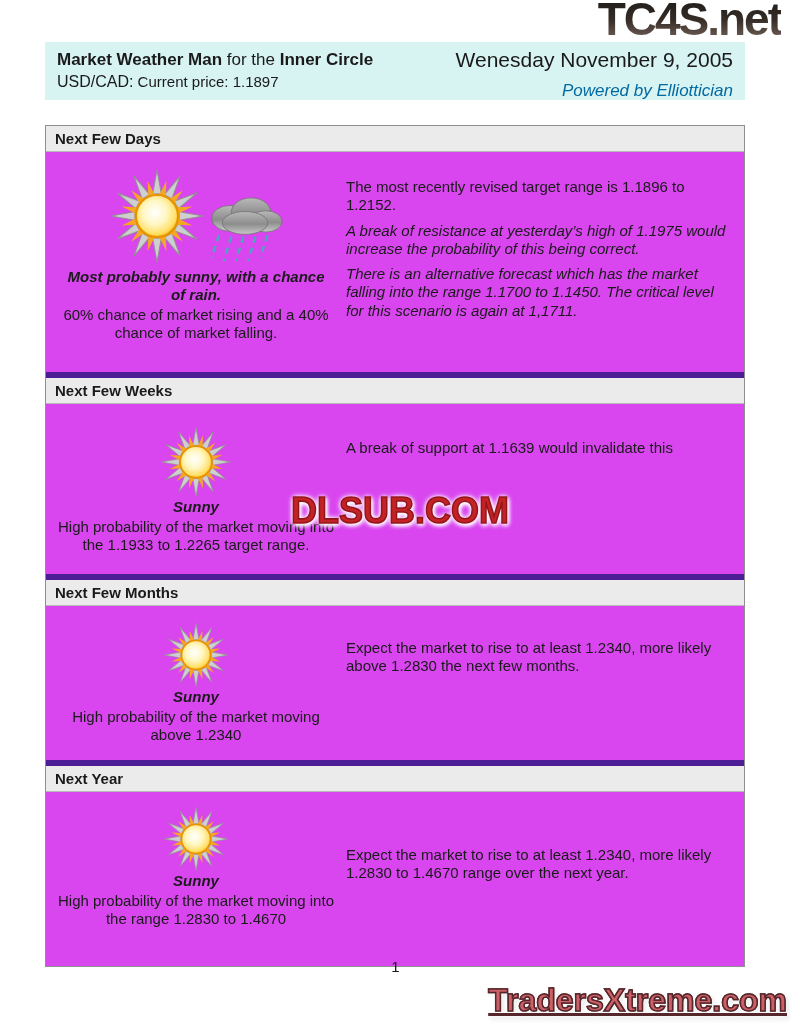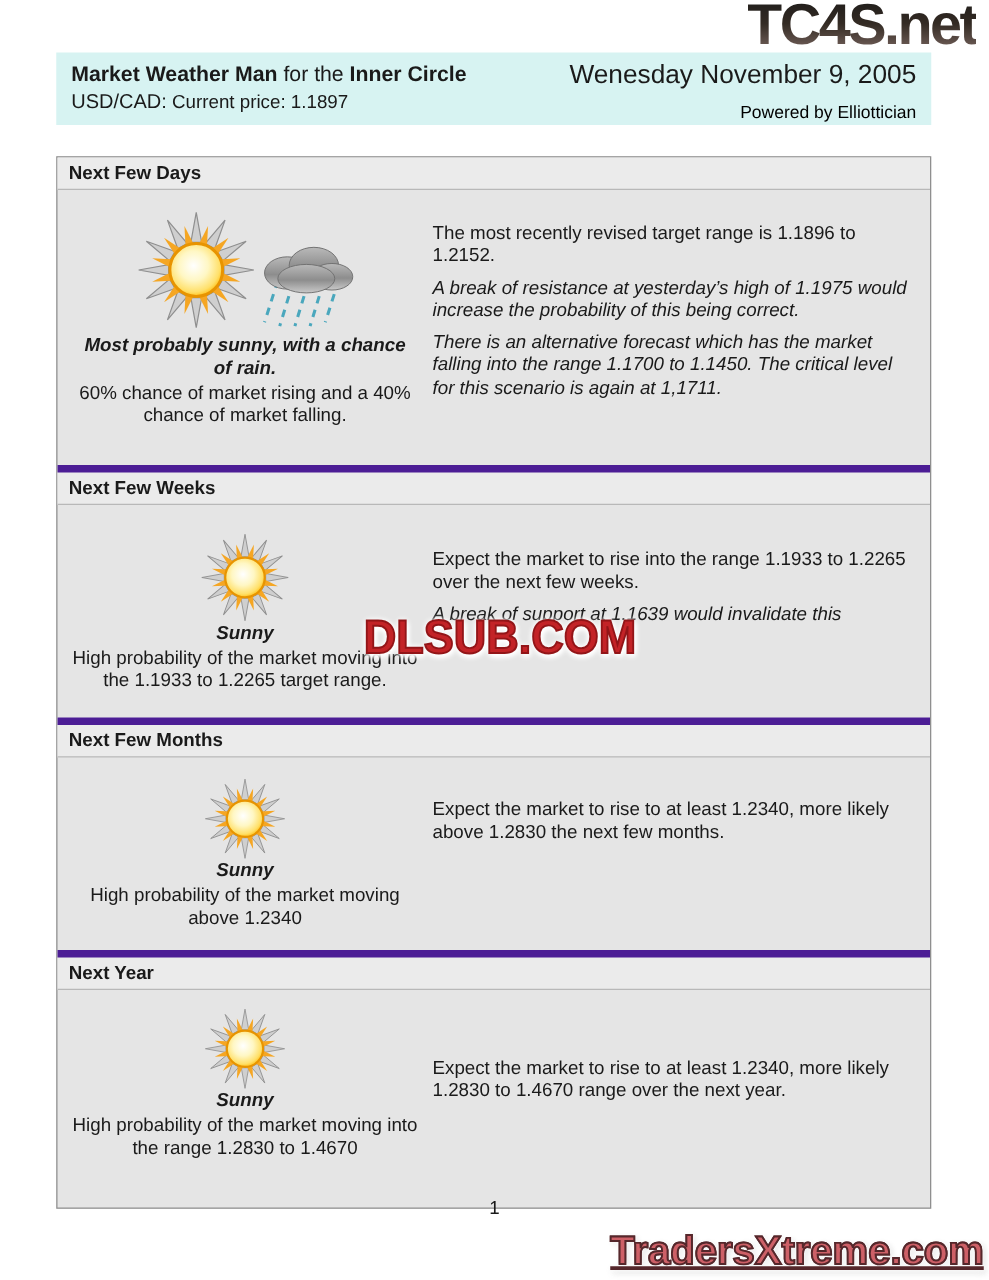--- a/index.html
+++ b/index.html
@@ -26,26 +26,26 @@
     display:flex; justify-content:space-between;gap:41px;
   }
   .hb-left{ text-align:left; }
   .hb-title{ font-size:17px; padding-top:2px; }
   .hb-title .b{ font-weight:bold; }
   .hb-price-line{ margin-top:3px; }
   .hb-pair{ font-size:16px; }
   .hb-price{ font-size:15px; }
   .hb-right{ text-align:right; }
   .hb-date{ font-size:21px; }
-  .hb-powered{ font-size:14px; color:#000000; margin-top:9px; }
+  .hb-powered{ font-size:17px; font-style:italic; color:#0369a1; margin-top:9px; }
 
   
   .content{
     position:absolute; left:45px; top:125px; width:700px;
-    border:1px solid #8f8f8f; background:#e5e5e5;
+    border:1px solid #8f8f8f; background:#d946ef;
   }
   .section-header{
     background:#ebebeb; padding:4px 9px; font-size:15px; font-weight:bold;
     border-bottom:1px solid #b8b8b8;
   }
   .section + .section .section-header{ border-top:6px solid #4c1d95; }
   .section-body{ display:flex; }
   .left-col{ width:300px; text-align:center; }
   .right-col{ flex:1; padding-right:12px; font-size:15px; line-height:1.22; }
   .right-col p + p { margin-top:7px;font-style:italic; }
@@ -199,21 +199,20 @@
             <span>
                 <svg width="72" height="72" viewBox="0 0 100 100">
                   <use href="#sunShape"></use>
                 </svg>
               </span>
           </div>
           <div class="caption">Sunny</div>
           <div class="caption-sub">High probability of the market moving into the 1.1933 to 1.2265 target range.</div>
         </div>
         <div class="right-col">
-          <p>Expect the market to rise into the range 1.1933 to 1.2265 over  the next few weeks.</p>
           <p>A break of support at 1.1639 would invalidate this</p>
         </div>
       </div>
     </div>
 
     <div class="section s3">
       <div class="section-header">Next Few Months</div>
       <div class="section-body">
         <div class="left-col">
           <div class="icon-wrap">

